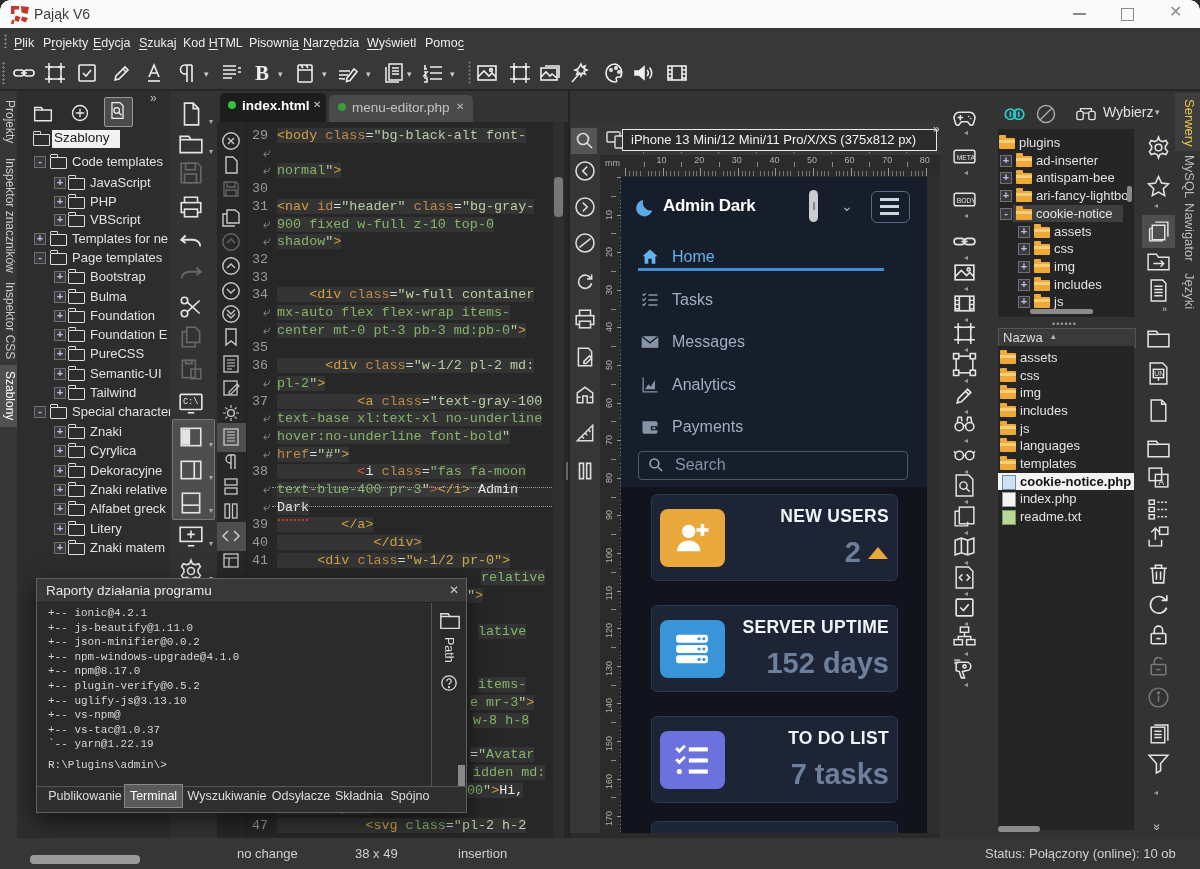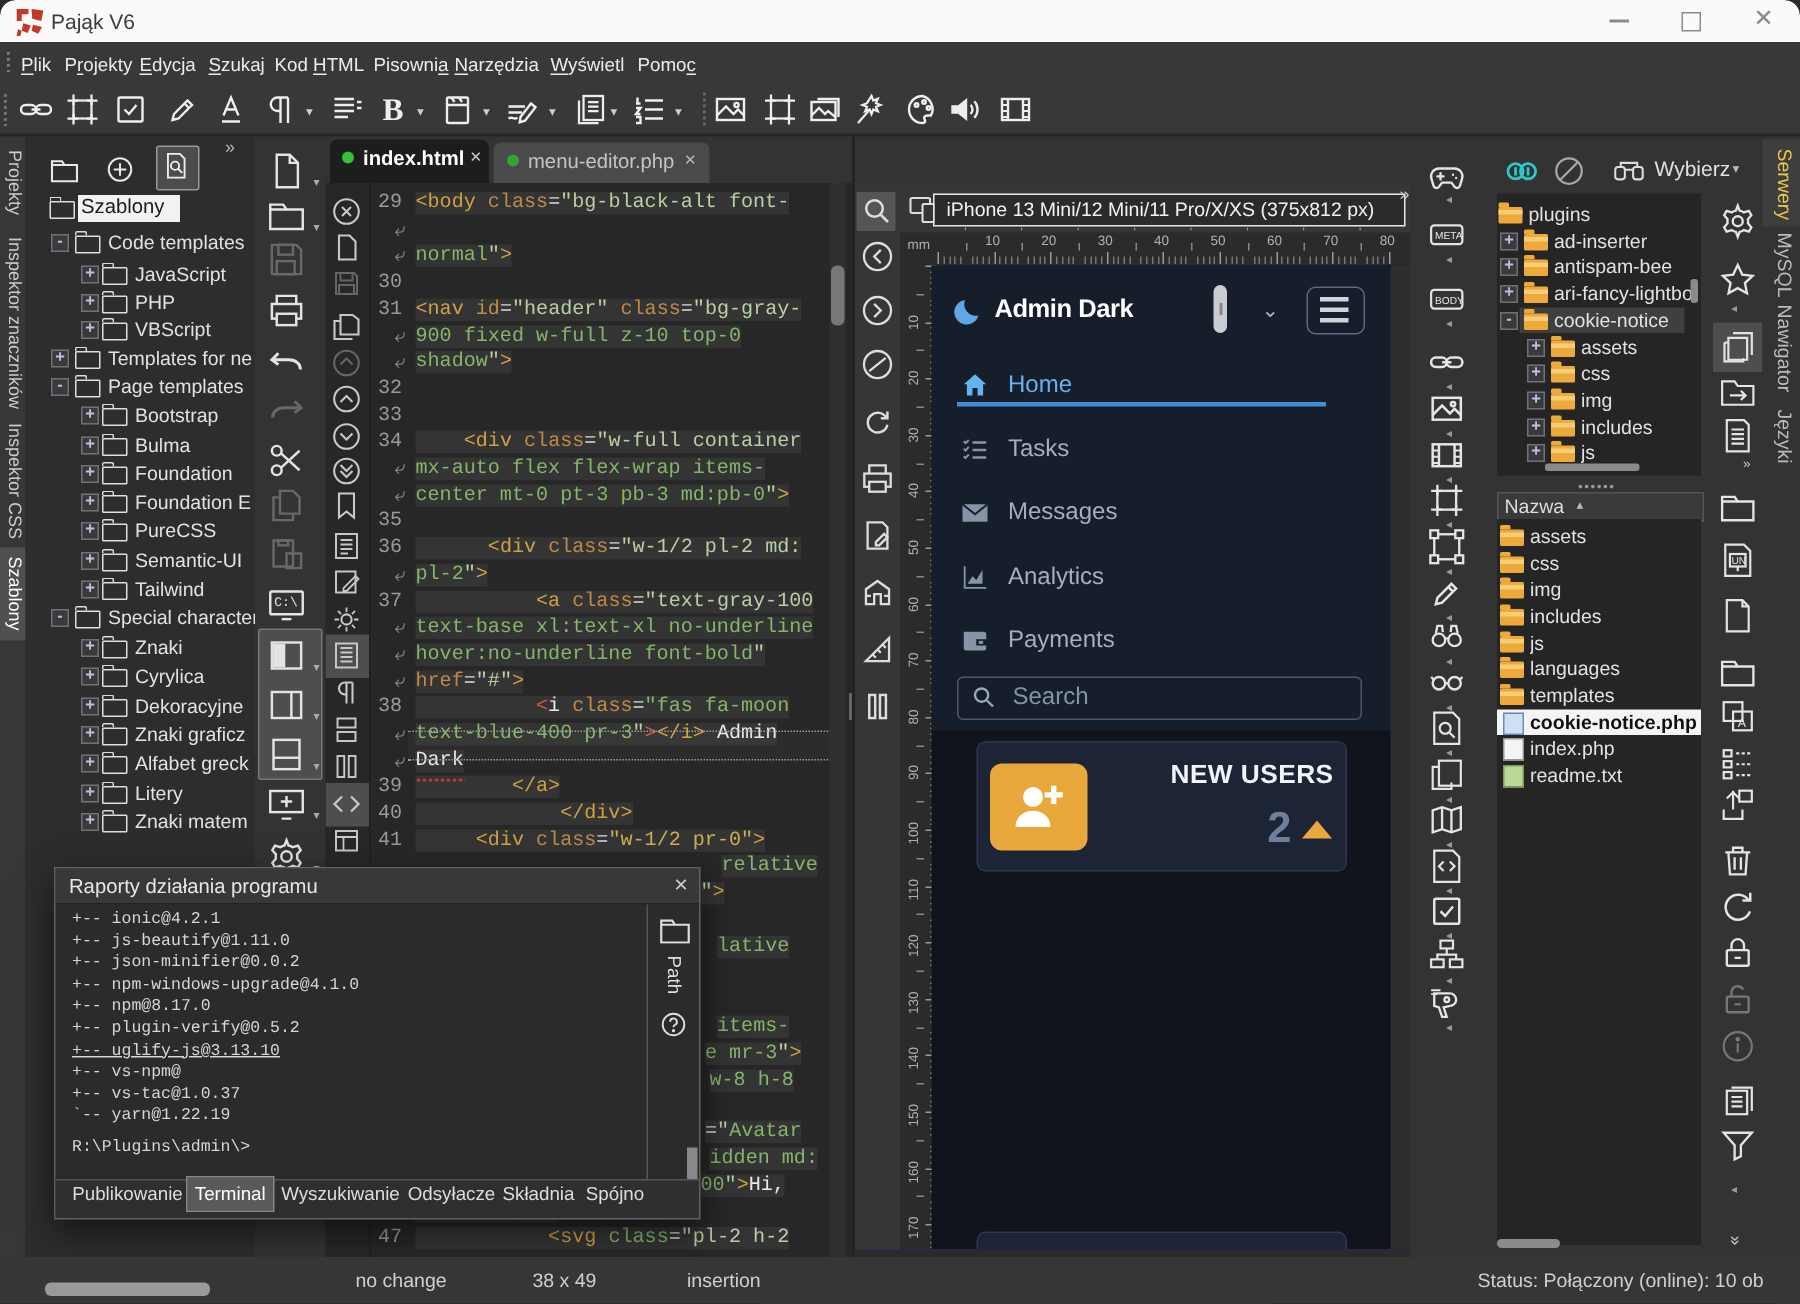--- a/index.html
+++ b/index.html
@@ -349,21 +349,21 @@
     <div class="abs fol" style="left:51px;top:336px;"></div>
     <div class="treerow" style="left:73px;top:333px;">Znaki</div>
     <div class="abs pm" style="left:37px;top:354px;">+</div>
     <div class="abs fol" style="left:51px;top:355px;"></div>
     <div class="treerow" style="left:73px;top:352px;">Cyrylica</div>
     <div class="abs pm" style="left:37px;top:374px;">+</div>
     <div class="abs fol" style="left:51px;top:375px;"></div>
     <div class="treerow" style="left:73px;top:372px;">Dekoracyjne</div>
     <div class="abs pm" style="left:37px;top:393px;">+</div>
     <div class="abs fol" style="left:51px;top:394px;"></div>
-    <div class="treerow" style="left:73px;top:391px;">Znaki graficz</div>
+    <div class="treerow" style="left:73px;top:391px;">Znaki relative</div>
     <div class="abs pm" style="left:37px;top:412px;">+</div>
     <div class="abs fol" style="left:51px;top:413px;"></div>
     <div class="treerow" style="left:73px;top:410px;">Alfabet greck</div>
     <div class="abs pm" style="left:37px;top:432px;">+</div>
     <div class="abs fol" style="left:51px;top:433px;"></div>
     <div class="treerow" style="left:73px;top:430px;">Litery</div>
     <div class="abs pm" style="left:37px;top:451px;">+</div>
     <div class="abs fol" style="left:51px;top:452px;"></div>
     <div class="treerow" style="left:73px;top:449px;">Znaki matem</div>
   </div>
@@ -1095,20 +1095,46 @@
       <div class="card" style="top:317px;">
         <div class="cicon" style="background:#e9a83b;"><svg viewBox="0 0 24 24" style="width:40px;height:40px;margin:9px 0 0 12px;" fill="#fff">
             <circle cx="10" cy="8" r="4"></circle>
             <path d="M3 20c0-4 3.2-6.5 7-6.5s7 2.5 7 6.5z"></path>
             <path d="M15.5 9.5h3v-3h2.5v3h3v2.5h-3v3H18.5v-3h-3z" transform="translate(1.5 -2) scale(.85)"></path>
           </svg></div>
         <span class="ctitle">NEW USERS</span>
         <span class="cval" style="right:36px;">2</span>
         <span class="abs" style="right:9px;top:52px;width:0;height:0;border-left:10px solid transparent;border-right:10px solid transparent;border-bottom:12px solid #e9a83b;"></span>
       </div>
+      <div class="card" style="top:428px;">
+        <div class="cicon" style="background:#3994d8;"><svg viewBox="0 0 24 24" style="width:38px;height:38px;margin:10px 0 0 13px;" fill="#fff">
+            <rect x="2" y="3" width="20" height="5" rx="1.5"></rect>
+            <rect x="2" y="9.5" width="20" height="5" rx="1.5"></rect>
+            <rect x="2" y="16" width="20" height="5" rx="1.5"></rect>
+            <circle cx="16.5" cy="5.5" r="1" fill="#3994d8"></circle>
+            <circle cx="19.5" cy="5.5" r="1" fill="#3994d8"></circle>
+            <circle cx="16.5" cy="12" r="1" fill="#3994d8"></circle>
+            <circle cx="19.5" cy="12" r="1" fill="#3994d8"></circle>
+            <circle cx="16.5" cy="18.5" r="1" fill="#3994d8"></circle>
+            <circle cx="19.5" cy="18.5" r="1" fill="#3994d8"></circle>
+          </svg></div>
+        <span class="ctitle">SERVER UPTIME</span>
+        <span class="cval">152 days</span>
+      </div>
+      <div class="card" style="top:539px;">
+        <div class="cicon" style="background:#6b72dd;"><svg viewBox="0 0 24 24" style="width:38px;height:38px;margin:10px 0 0 13px;" fill="#fff">
+            <path d="M2 4.5l2 2L7.5 3M2 11.5l2 2L7.5 10" stroke="#fff" stroke-width="1.8" fill="none"></path>
+            <rect x="10" y="4" width="12" height="2.6"></rect>
+            <rect x="10" y="11" width="12" height="2.6"></rect>
+            <rect x="10" y="18" width="12" height="2.6"></rect>
+            <circle cx="4" cy="19.3" r="1.6"></circle>
+          </svg></div>
+        <span class="ctitle">TO DO LIST</span>
+        <span class="cval">7 tasks</span>
+      </div>
       <div class="abs" style="left:30px;top:644px;width:245px;height:12px;background:#1c2435;border:1px solid #2c3650;border-radius:6px 6px 0 0;"></div>
     </div>
     <div class="abs" style="left:357px;top:55px;width:13px;height:656px;background:#2e2e2e;"></div>
   </div>
 <div class="abs" id="rstrip">
     <span class="rsico" style="top:13px">
       <svg viewBox="0 0 24 24">
         <g fill="none" stroke="currentColor" stroke-width="1.5">
           <path d="M7 8h10a5 5 0 014.8 6.5L20.5 19a2 2 0 01-3.4.8L15 17H9l-2.1 2.8a2 2 0 01-3.4-.8L2.2 14.5A5 5 0 017 8z"></path>
           <path d="M8 11v4M6 13h4M16 12h.01M18 14h.01" stroke-linecap="round"></path>
@@ -1545,21 +1571,21 @@
 <div class="abs" id="terminal">
     <div class="abs" style="left:0;top:0;width:429px;height:23px;background:#383838;border-bottom:1px solid #222;"></div>
     <span class="abs" style="left:9px;top:4px;color:#e6e6e6;font-size:13.5px;">Raporty działania programu</span>
     <span class="abs" style="left:412px;top:4px;color:#ccc;font-size:12px;">✕</span>
     <div class="tline" style="top:28px;">+-- ionic@4.2.1</div>
     <div class="tline" style="top:42.6px;">+-- js-beautify@1.11.0</div>
     <div class="tline" style="top:57.2px;">+-- json-minifier@0.0.2</div>
     <div class="tline" style="top:71.8px;">+-- npm-windows-upgrade@4.1.0</div>
     <div class="tline" style="top:86.39999999999999px;">+-- npm@8.17.0</div>
     <div class="tline" style="top:100.99999999999999px;">+-- plugin-verify@0.5.2</div>
-    <div class="tline" style="top:115.59999999999998px;text-decoration:underline;">+-- uglify-js@3.13.10</div>
+    <div class="tline" style="top:115.59999999999998px;">+-- uglify-js@3.13.10</div>
     <div class="tline" style="top:130.2px;">+-- vs-npm@</div>
     <div class="tline" style="top:144.79999999999998px;">+-- vs-tac@1.0.37</div>
     <div class="tline" style="top:159.39999999999998px;">`-- yarn@1.22.19</div>
     <div class="tline" style="top:180.0px;">R:\Plugins\admin\&gt;</div>
     <div class="abs" style="left:394px;top:24px;width:1px;height:183px;background:#555;"></div>
     <span class="abs" style="left:402px;top:32px;width:22px;height:18px;color:#ddd;"><svg viewBox="0 0 24 20" fill="none" stroke="currentColor" stroke-width="1.6">
         <path d="M2 3h8l2 3h10v13H2z"></path>
         <path d="M2 6h10"></path>
       </svg></span>
     <span class="abs" style="left:405px;top:58px;color:#ddd;font-size:12.5px;writing-mode:vertical-rl;">Path</span>

